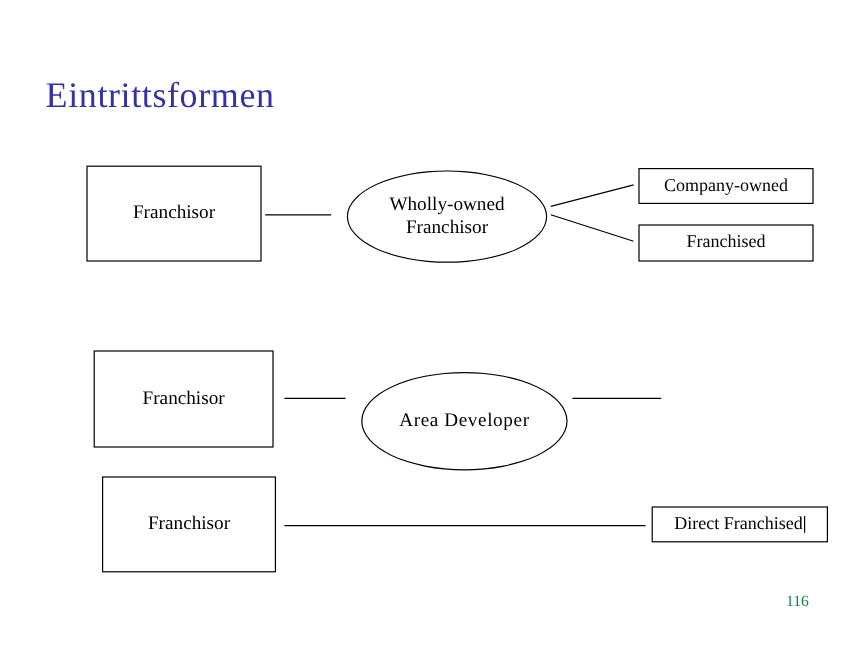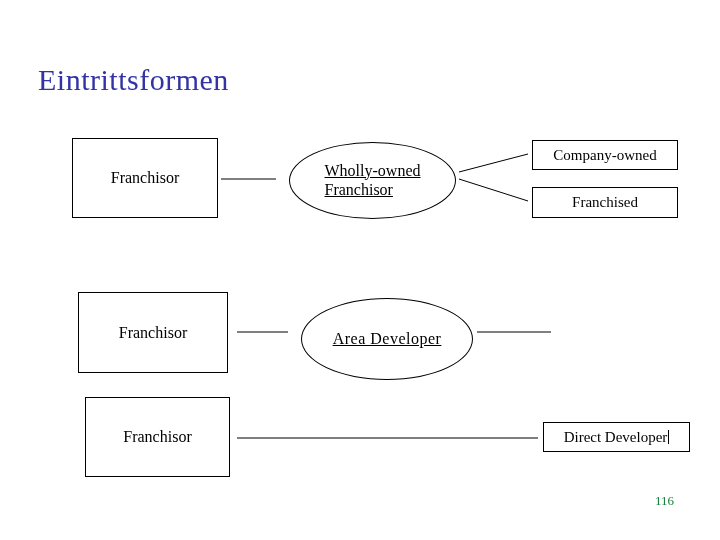--- a/index.html
+++ b/index.html
@@ -41,31 +41,30 @@
     white-space: nowrap;
   }
   .ellipse {
     position: absolute;
     border: 1px solid #000000;
     border-radius: 50%;
     box-sizing: border-box;
     display: flex;
     align-items: center;
     justify-content: center;
-    text-align: left;
+    text-align: center;
     background: #ffffff;
     line-height: 1.18;
-    text-decoration: underline;
   }
   .box-r1-src   { left: 72px;  top: 138px; width: 146px; height: 80px; font-size: 16px; }
   .ell-r1       { left: 289px; top: 142px; width: 167px; height: 77px; font-size: 16px; }
   .box-company  { left: 532px; top: 140px; width: 146px; height: 30px; font-size: 15px; }
   .box-frsd     { left: 532px; top: 187px; width: 146px; height: 31px; font-size: 15px; }
   .box-r2-src   { left: 78px;  top: 292px; width: 150px; height: 81px; font-size: 16px; }
-  .ell-r2       { left: 301px; top: 298px; width: 172px; height: 82px; font-size: 16px; letter-spacing: 0.5px; }
+  .ell-r2       { left: 301px; top: 310px; width: 172px; height: 82px; font-size: 16px; letter-spacing: 0.5px; }
   .box-adowned  { left: 553px; top: 315px; width: 149px; height: 33px; font-size: 14px; }
   .box-r3-src   { left: 85px;  top: 397px; width: 145px; height: 80px; font-size: 16px; }
   .box-direct   { left: 543px; top: 422px; width: 147px; height: 30px; font-size: 15px; }
   .page-number {
     position: absolute;
     left: 655px;
     top: 493px;
     font-size: 13px;
     color: #15803d;
   }
@@ -115,19 +114,19 @@
     <span>Franchisor</span>
   </div>
   <div class="ellipse ell-r2">
     <span>Area Developer</span>
   </div>
 
   <div class="box box-r3-src">
     <span>Franchisor</span>
   </div>
   <div class="box box-direct">
-    <span>Direct Developer</span>
+    <span>Direct Franchised</span>
       <span class="cursor"></span>
   </div>
 
   <div class="page-number">116</div>
 
 </div>
 
 </body></html>

